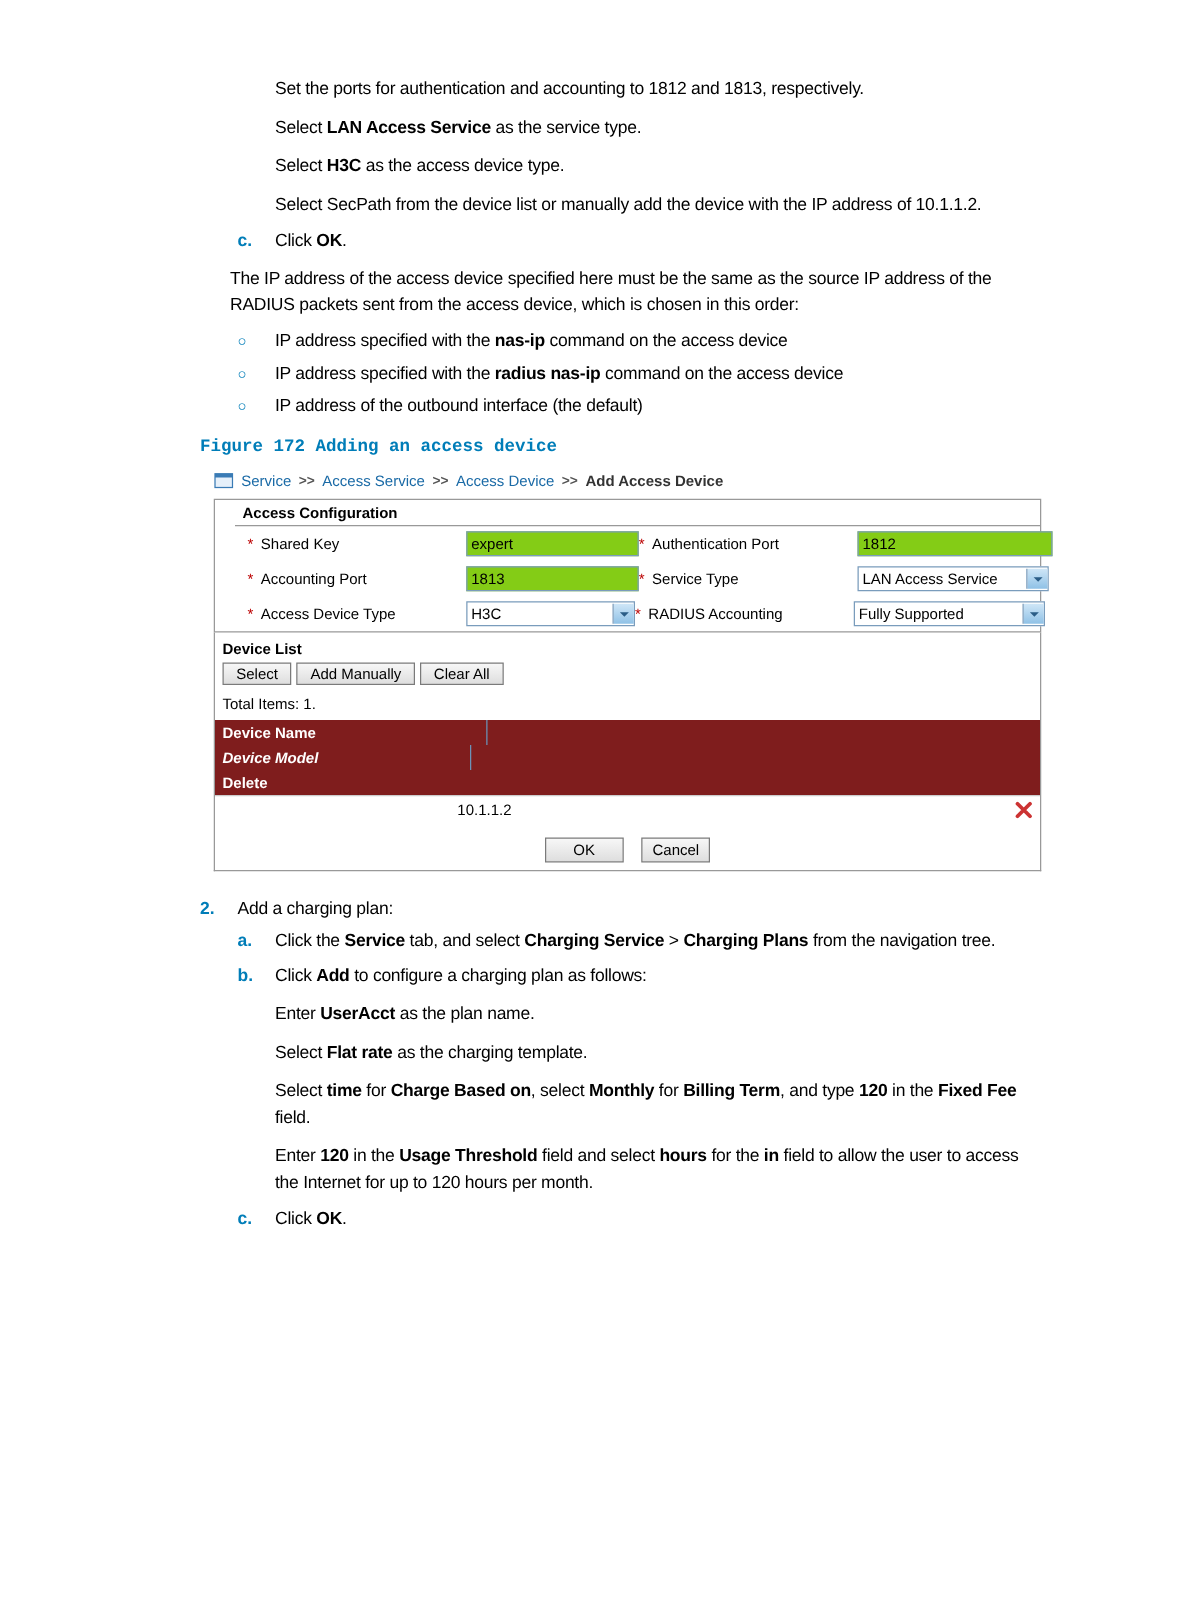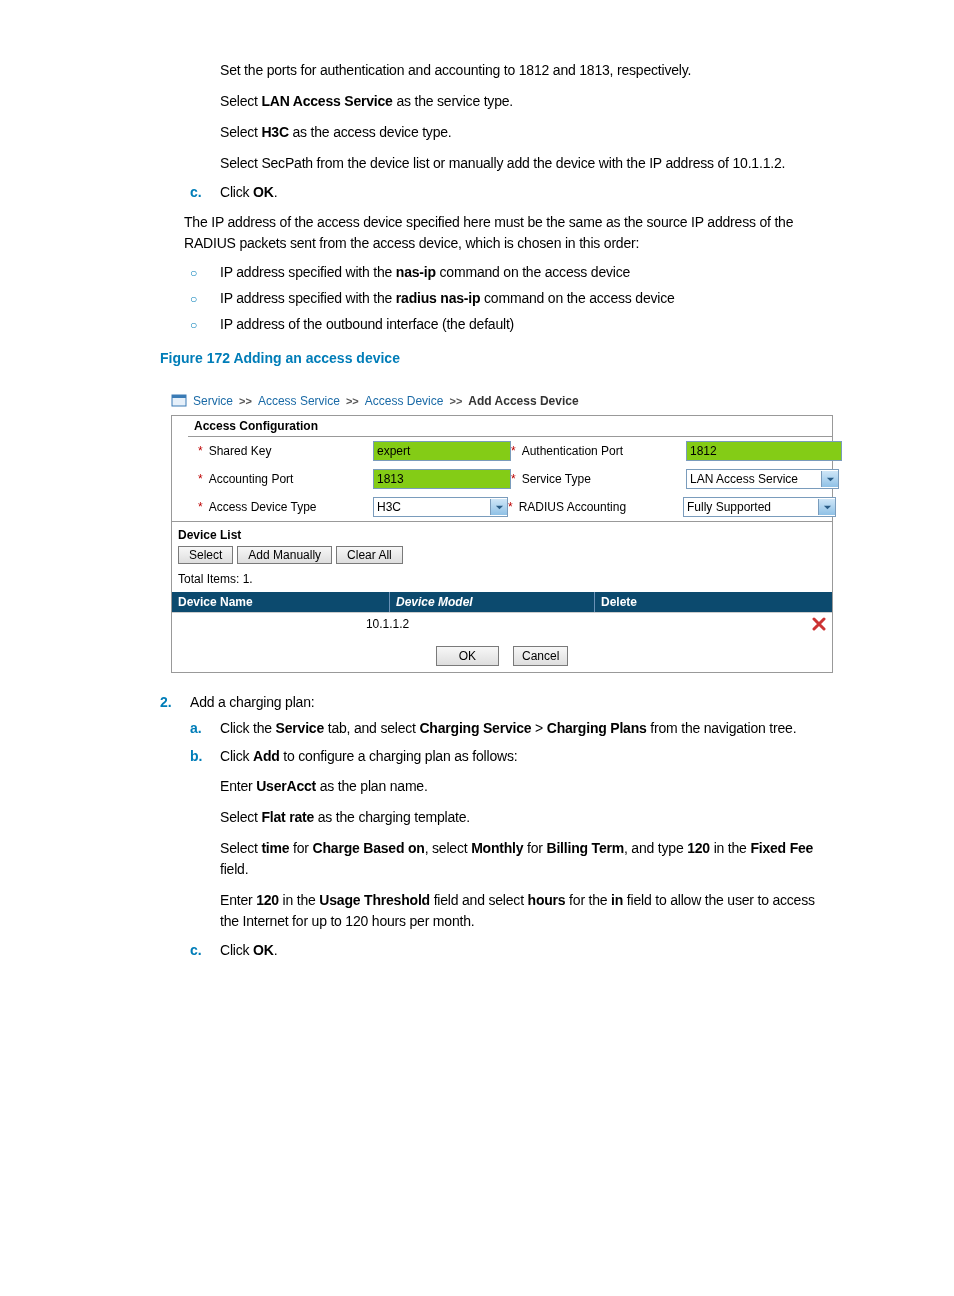--- a/index.html
+++ b/index.html
@@ -12,21 +12,21 @@
       width: 954px;
       box-sizing: border-box;
     }
     .narrow { letter-spacing: -0.2px; }
     .para-block { margin: 0 0 10px 110px; line-height: 1.5; }
     .para-ind2 { margin: 0 0 10px 80px; line-height: 1.5; }
     .list-c-row { display: flex; margin: 0 0 12px 80px; }
     .list-c-marker { color: #007db8; font-weight: bold; width: 30px; flex-shrink: 0; }
     .list-o-row { display: flex; margin: 0 0 10px 80px; align-items: baseline; }
     .list-o-marker { color: #007db8; width: 30px; flex-shrink: 0; font-size: 12px; }
-    .figure-caption { color: #007db8; font-weight: bold; margin: 18px 0 22px 50px; }
+    .figure-caption { color: #007db8; font-weight: bold; margin: 18px 0 6px 50px; font-family: Liberation Mono, monospace; }
     .num-row { display: flex; margin: 20px 0 10px 50px; }
     .num-marker { color: #007db8; font-weight: bold; width: 30px; flex-shrink: 0; }
 
     
     .figure-box { margin-left: 60px; margin-right: 10px; border:1px solid transparent; }
     .breadcrumb { display:flex; align-items:center; gap:6px; padding:4px 0 6px 0; font-size:12px; }
     .bc-icon { width:16px; height:16px; }
     .bc-link { color:#1a6aa6; }
     .bc-sep { color:#555; font-size:11px; font-weight:bold; }
     .bc-current { color:#333; font-weight:bold; }
@@ -42,21 +42,21 @@
     .cfg-right { display:flex; align-items:center; }
     .cfg-label2 { width:175px; display:flex; align-items:center; }
     .select-wrap { border:1px solid #7a9cbc; height:18px; width:148px; display:flex; align-items:center; justify-content:space-between; padding:0 0 0 3px; background:#fff; }
     .select-wrap .chev { width:16px; height:16px; background:linear-gradient(#cfe6f7,#8fc1e6); border-left:1px solid #7a9cbc; display:flex; align-items:center; justify-content:center; }
     .chev svg { width:9px; height:9px; fill:#2a5c86; }
 
     .dev-list-title { font-weight:bold; font-size:12px; padding:6px 6px 4px 6px; }
     .dev-btns { display:flex; gap:4px; padding:0 6px 6px 6px; }
     .btn { background:linear-gradient(#f7f7f7,#dedede); border:1px solid #7a7a7a; font-size:12px; padding:1px 10px; }
     .total-items { font-size:12px; padding:2px 6px 6px 6px; }
-    .tbl-head { display:flex; background:#0c4a6e; color:#fff; font-size:12px; font-weight:bold; }
+    .tbl-head { display:flex; background:#7f1d1d; color:#fff; font-size:12px; font-weight:bold;flex-direction:column; }
     .th { padding:3px 6px; border-right:1px solid #6b92b7; }
     .th:last-child { border-right:none; }
     .th-name { width:205px; }
     .th-ip { width:300px; }
     .th-model { width:192px;font-style:italic; }
     .th-del { flex:1; }
     .tbl-row { display:flex; font-size:12px; border-top:1px solid #ccc; }
     .td { padding:4px 6px; }
     .td-name { width:205px; }
     .td-ip { width:300px; }

